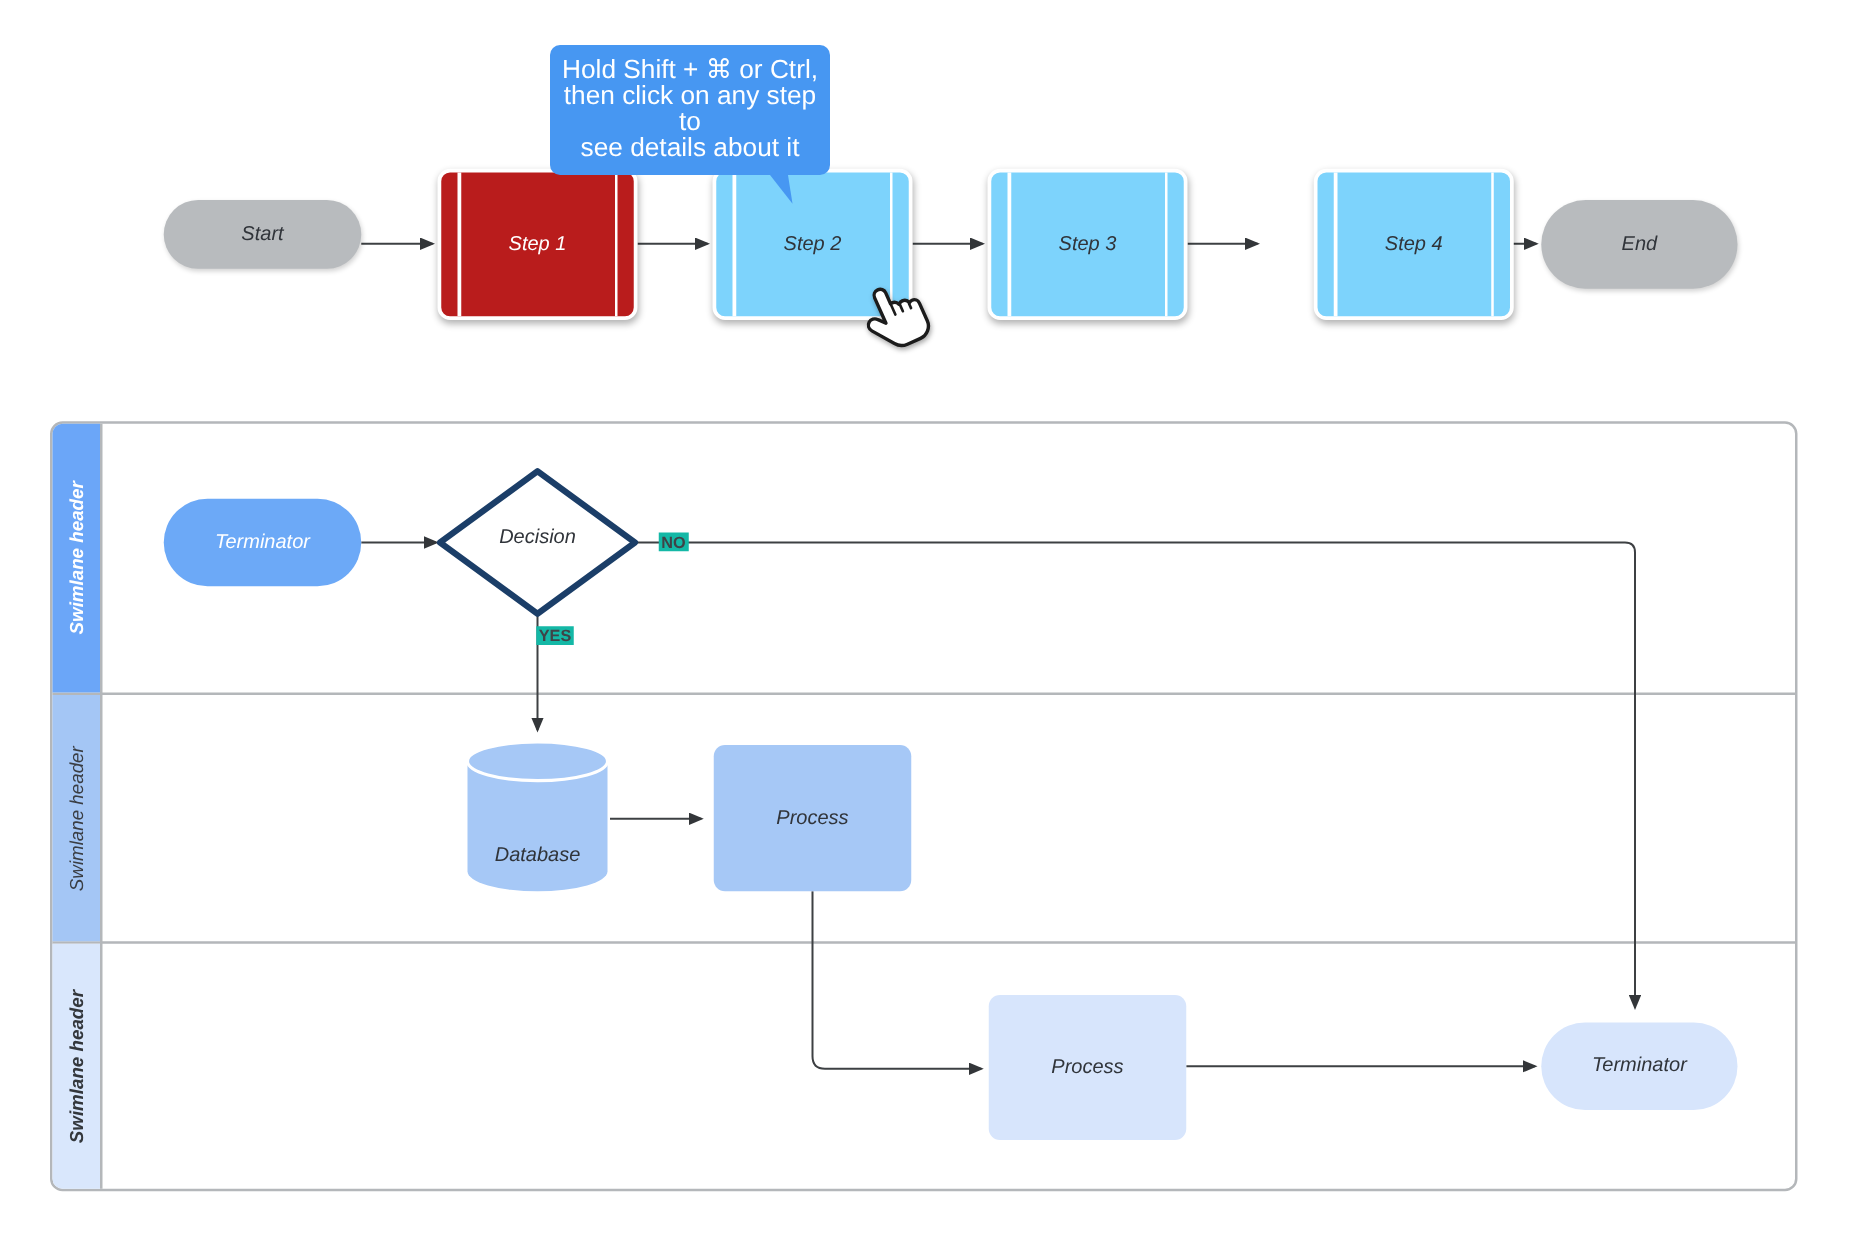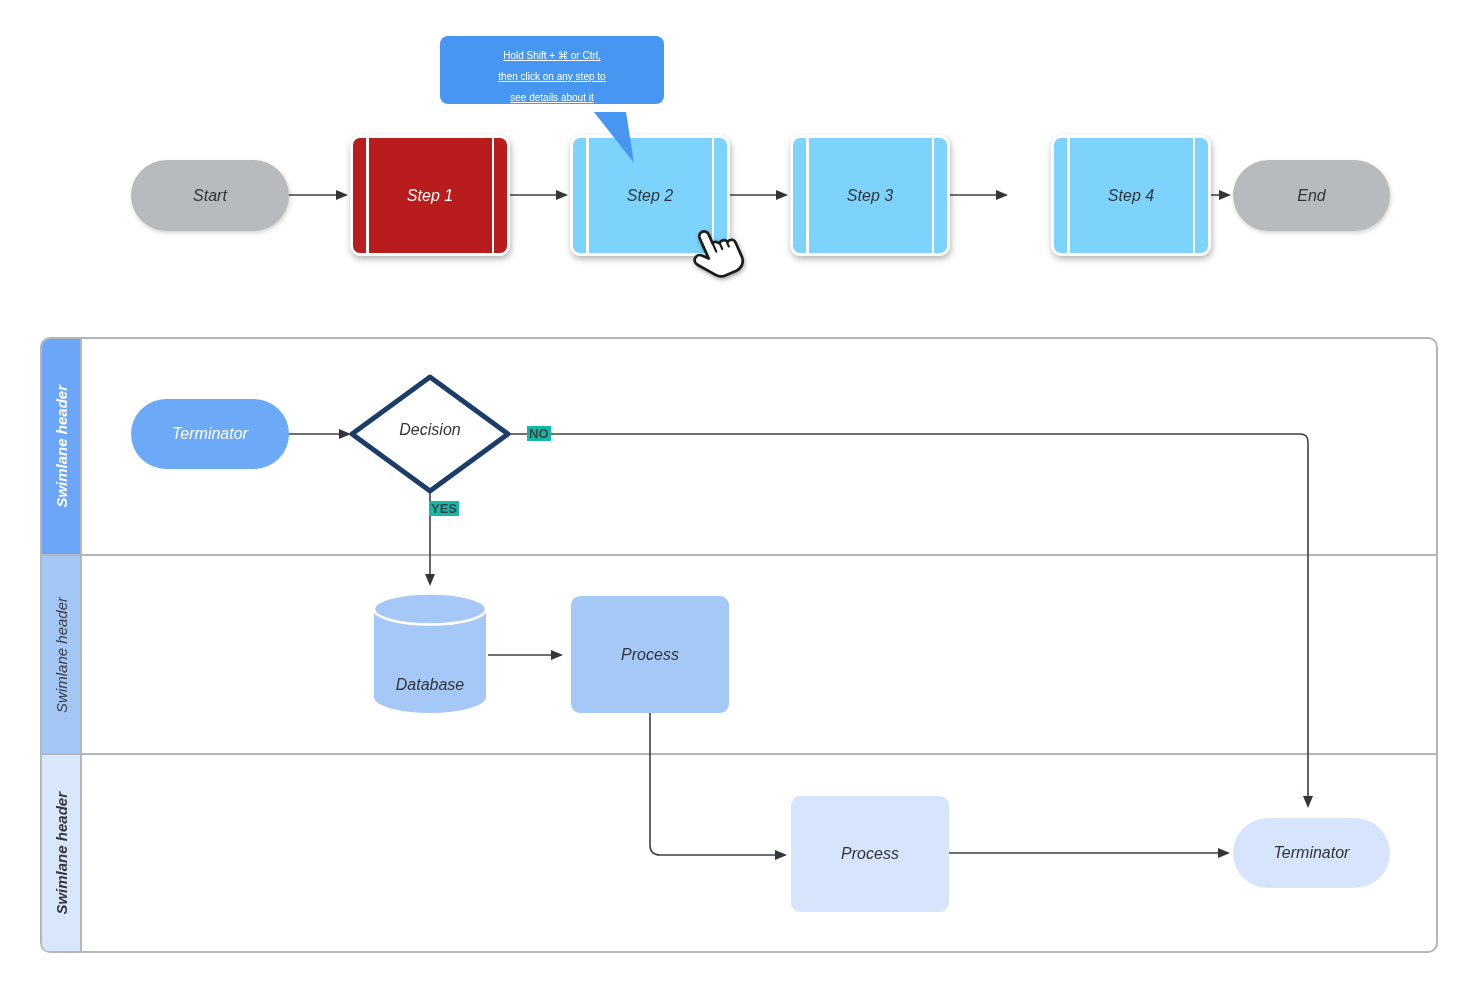--- a/index.html
+++ b/index.html
@@ -23,25 +23,24 @@
     box-shadow: 1px 3px 6px rgba(0,0,0,0.30);
   }
   .step .vline { position: absolute; top: 0; bottom: 0; width: 2.5px; background: #ffffff; }
   .step .vline.l { left: 13px; }
   .step .vline.r { right: 13px; }
   .step-active { background: #b91c1c; }
   .step-active .node-label { color: #ffffff; }
 
   
   .tooltip {
-    position: absolute; left: 440px; top: 36px; width: 224px; height: 68px;
+    position: absolute; left: 440px; top: 36px; width: 224px; height: 104px;
     background: #4797f2; border-radius: 8px; color: #fff;
-    font-size: 10px; line-height: 21px; text-align: center; padding-top: 9px;
+    font-size: 21px; line-height: 21px; text-align: center; padding-top: 9px;
     z-index: 30;
-    text-decoration: underline;
   }
   .tooltip-tail { position: absolute; left: 585px; top: 110px; z-index: 29; }
 
   
   .lanes {
     position: absolute; left: 40px; top: 337px; width: 1398px; height: 616px;
     border: 2px solid #b4b7ba; border-radius: 10px; background: #ffffff;
   }
   .lane-divider { position: absolute; left: 0; width: 100%; height: 2px; background: #b4b7ba; }
   .lane-header-sep { position: absolute; left: 38px; top: 0; width: 2px; height: 100%; background: #b4b7ba; }
@@ -114,21 +113,21 @@
     </g>
 
     <polygon points="430,377 508,434 430,491 352,434" fill="#ffffff" stroke="#1b3e68" stroke-width="5" stroke-linejoin="round"></polygon>
 
     <g>
       <path d="M374,609 L374,697 A56,16 0 0 0 486,697 L486,609 Z" fill="#a6c8f6"></path>
       <ellipse cx="430" cy="609" rx="56" ry="15.5" fill="#a6c8f6" stroke="#ffffff" stroke-width="2.5"></ellipse>
     </g>
   </svg>
 
-  <div class="stadium" style="left:131px; top:160px; width:158px; height:71px;">
+  <div class="stadium" style="left:131px; top:160px; width:158px; height:55px;">
     <span class="node-label">Start</span>
   </div>
 
   <div class="step step-active" style="left:350px; top:135px;">
     <span class="vline l"></span>
     <span class="vline r"></span>
     <span class="node-label">Step 1</span>
   </div>
 
   <div class="step" style="left:570px; top:135px;">

